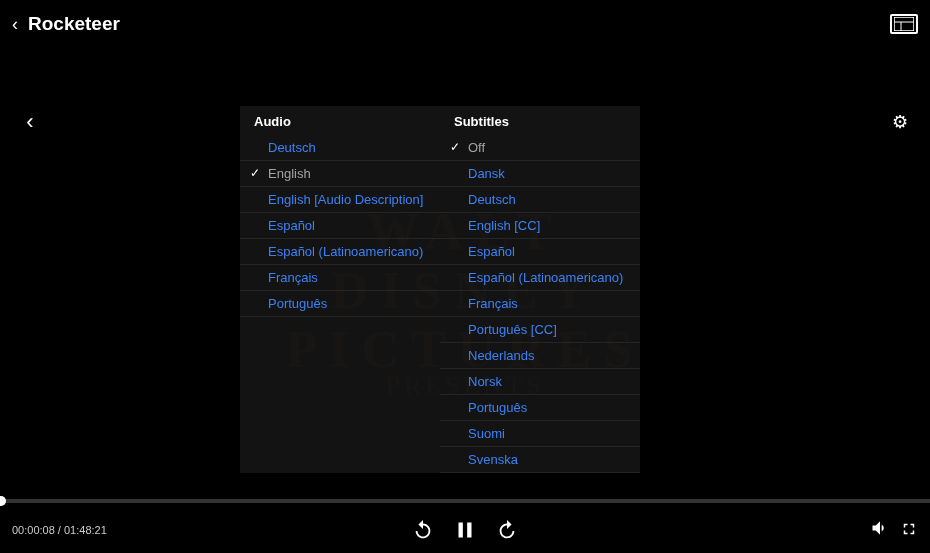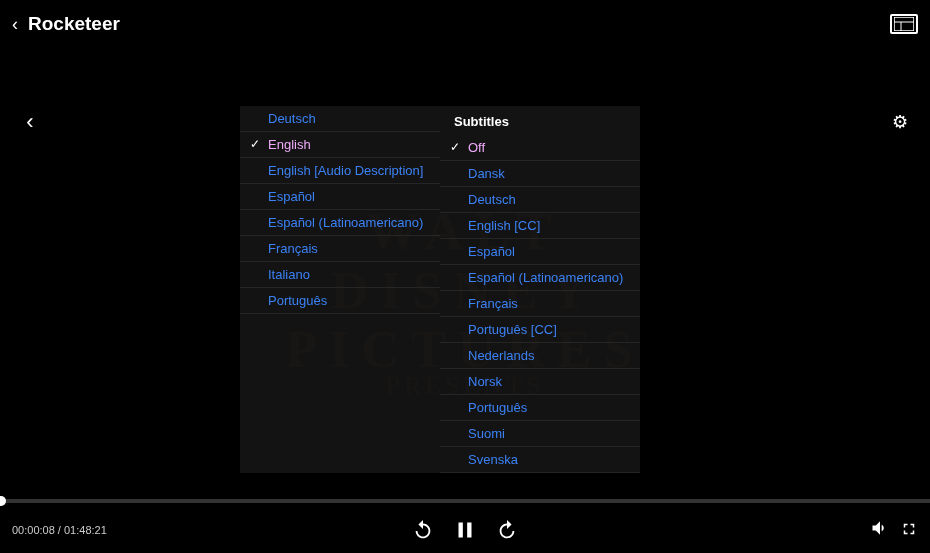--- a/index.html
+++ b/index.html
@@ -128,21 +128,21 @@
     .dropdown-item {
       font-size: 13px;
       color: #3b82f6;
       padding: 5px 14px 5px 28px;
       cursor: pointer;
       position: relative;
       border-bottom: 1px solid rgba(80,80,80,0.3);
     }
 
     .dropdown-item.selected {
-      color: #f0abfc;
+      color: #a3a3a3;
     }
 
     .dropdown-item.selected::before {
       content: '✓';
       position: absolute;
       left: 10px;
       font-size: 12px;
       color: #fff;
     }
 
@@ -290,28 +290,28 @@
     <div class="watermark-line2">Presents</div>
   </div>
 
   <div class="video-back-btn">‹</div>
 
   <div class="settings-gear">⚙</div>
 
   <div class="dropdowns-container">
 
     <div class="dropdown-panel">
+      <div class="dropdown-header">Audio</div>
       <div id="audio-list">
           <div class="dropdown-item">Deutsch</div>
           <div class="dropdown-item selected">English</div>
           <div class="dropdown-item">English [Audio Description]</div>
           <div class="dropdown-item">Español</div>
           <div class="dropdown-item">Español (Latinoamericano)</div>
           <div class="dropdown-item">Français</div>
-          <div class="dropdown-item">Italiano</div>
           <div class="dropdown-item">Português</div>
         </div>
     </div>
 
     <div class="dropdown-panel">
       <div class="dropdown-header">Subtitles</div>
       <div id="subtitles-list">
           <div class="dropdown-item selected">Off</div>
           <div class="dropdown-item">Dansk</div>
           <div class="dropdown-item">Deutsch</div>

